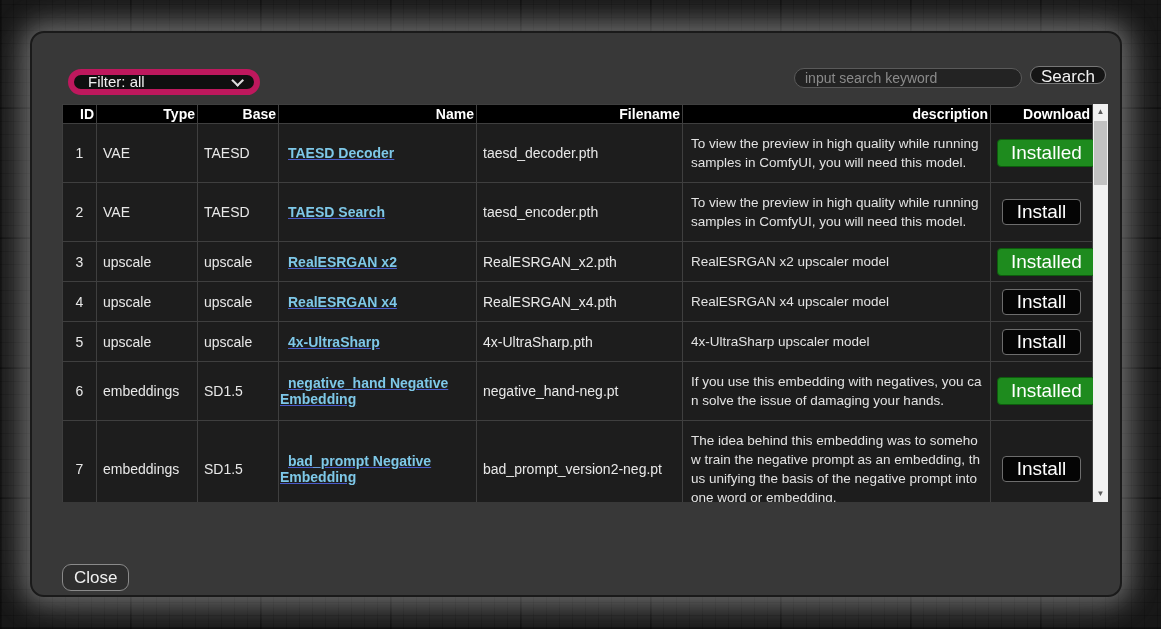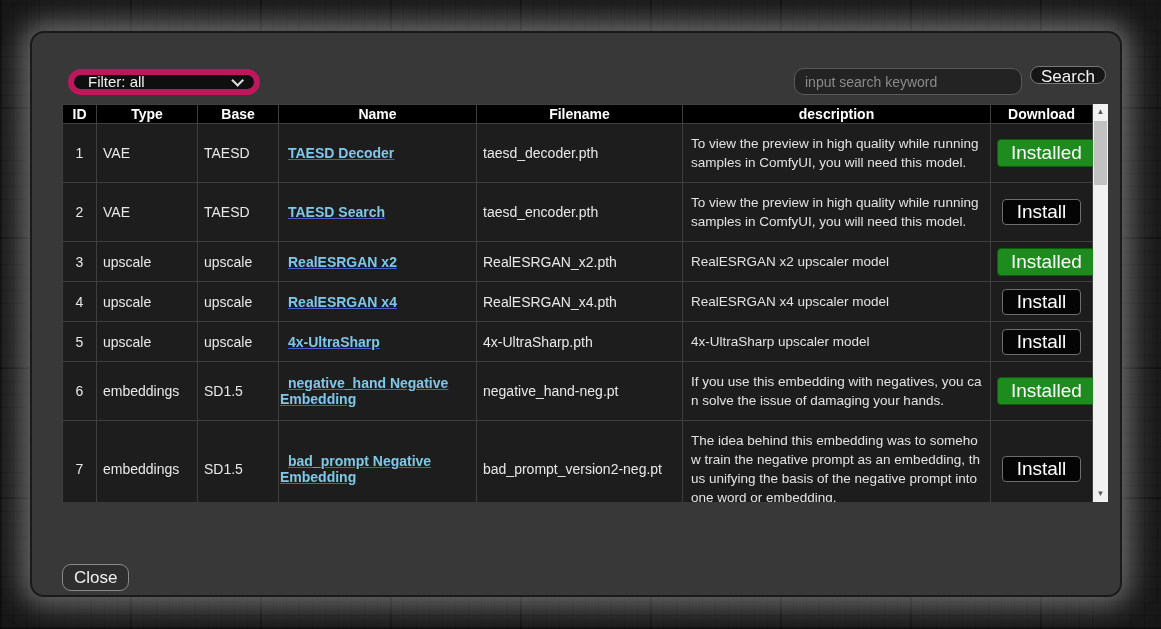--- a/index.html
+++ b/index.html
@@ -28,39 +28,39 @@
   
   .filter-select {
     position:absolute; left:36px; top:36px; width:192px; height:26px;
     background:#0f0f0f; border:6px solid #be185d; border-radius:13px;
     color:#f0f0f0; font-size:15px; line-height:24px; padding:0 14px;
     display:flex; align-items:center; justify-content:space-between; cursor:default;
   }
   .chev { width:9px; height:9px; border-right:2px solid #ddd; border-bottom:2px solid #ddd;
           transform:rotate(45deg) translateY(-3px); }
   .search-input {
-    position:absolute; left:762px; top:35px; width:228px; height:27px;
+    position:absolute; left:762px; top:35px; width:228px; height:20px;
     background:#232323; border:1px solid #5a5a5a; border-radius:10px;
     color:#e5e5e5; font-size:14px; padding:0 10px; outline:none;
   }
   .search-input::placeholder { color:#8b8b8b; }
   .search-btn {
     position:absolute; left:998px; top:33px; height:18px; min-width:75px;
     background:#151515; border:1px solid #777; border-radius:9px;
     color:#f2f2f2; font-size:17px; padding:0 10px; cursor:pointer;
     font-family:"Liberation Sans", sans-serif;
   }
 
   
   .table-area { position:absolute; left:30px; top:71px; width:1046px; height:398px; display:flex; }
   .table-clip { width:1031px; overflow:hidden; }
   table { width:1030px; border-collapse:collapse; table-layout:fixed; }
   th {
     background:#000; color:#fff; font-size:14px; font-weight:bold;
-    border:1px solid #3f3f3f; padding:1px 2px; height:19px; text-align:center;
+    border:1px solid #3f3f3f; padding:1px 2px; height:19px; text-align:right;
   }
   td {
     background:#1d1d1d; color:#e8e8e8; font-size:14px;
     border:1px solid #3f3f3f; padding:2px 6px; vertical-align:middle;
   }
   tbody tr:nth-of-type(1) td, tbody tr:nth-of-type(2) td { height:58px; }
   tbody tr:nth-of-type(3) td, tbody tr:nth-of-type(4) td,
   tbody tr:nth-of-type(5) td { height:35px; }
   tbody tr:nth-of-type(6) td { height:42px; }
   tbody tr:nth-of-type(7) td { height:70px; }

